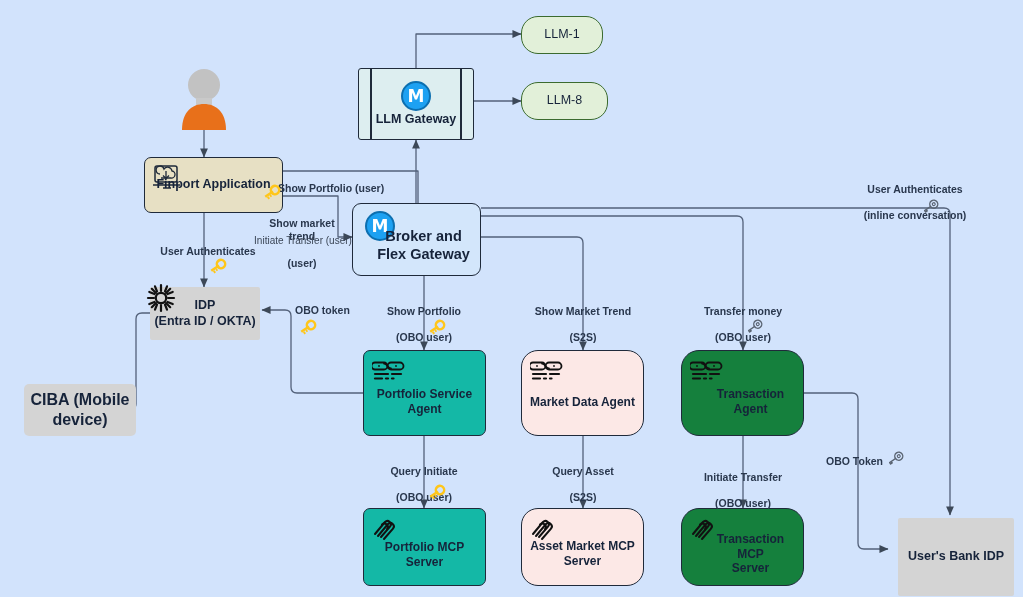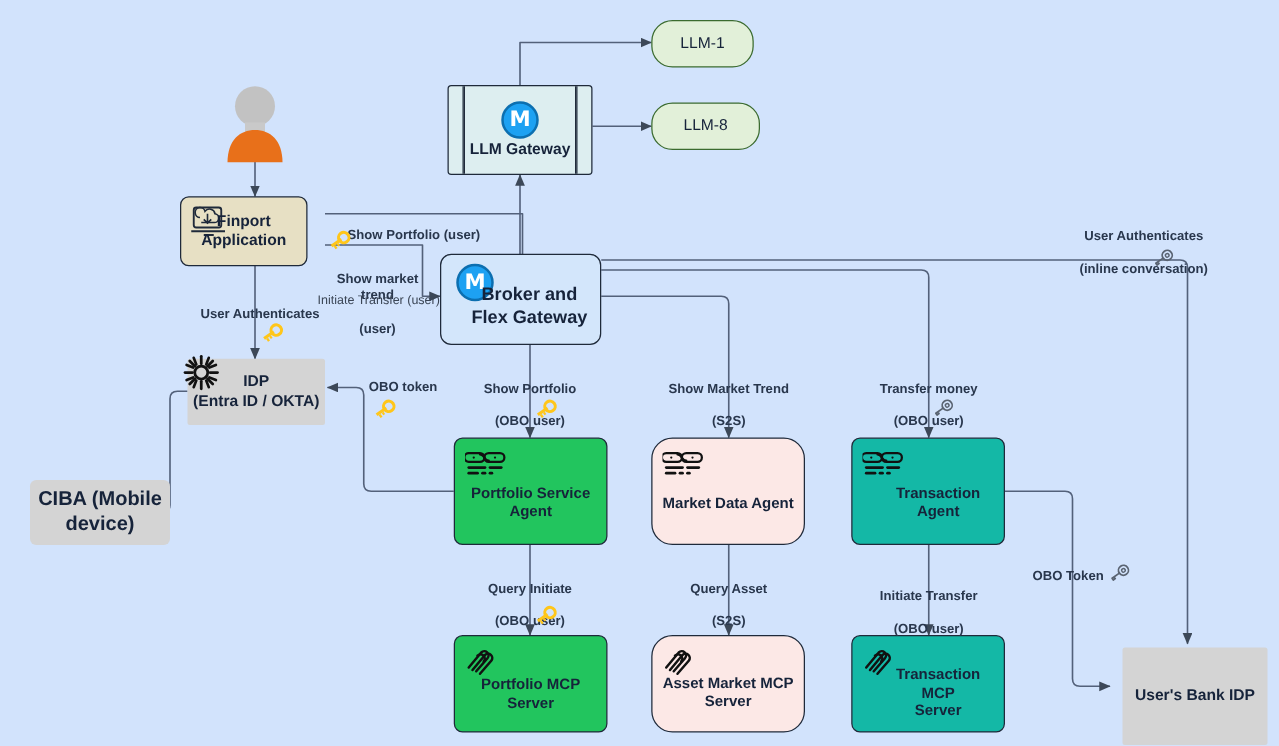--- a/index.html
+++ b/index.html
@@ -28,23 +28,23 @@
   }
   .node .lbl{z-index:2;padding:0 4px;}
 
   
   .n-app{background:#e7e0c4;border:1.6px solid #1f2a3a;border-radius:7px;font-size:12.5px;}
   .n-gw{background:#ddeef0;border:1.6px solid #1f2a3a;border-radius:3px;font-size:12.5px;}
   .n-broker{background:#d3e6fb;border:1.8px solid #1f2a3a;border-radius:9px;font-size:14.5px;}
   .n-llm{background:#e2f0d9;border:1.5px solid #3b6b2f;border-radius:17px;font-size:12.5px;font-weight:normal;color:#16233a;}
   .n-gray{background:#d4d4d4;border:none;border-radius:2px;font-size:12.5px;}
   .n-grayr{background:#d4d4d4;border:none;border-radius:5px;font-size:12.5px;}
-  .n-blue{background:#22c55e;border:1.6px solid #1f2a3a;border-radius:7px;font-size:12px;}
+  .n-blue{background:#14b8a6;border:1.6px solid #1f2a3a;border-radius:7px;font-size:12px;}
   .n-pink{background:#fce8e6;border:1.6px solid #1f2a3a;border-radius:17px;font-size:12px;}
-  .n-tan{background:#14b8a6;border:1.6px solid #1f2a3a;border-radius:7px;font-size:12px;padding-left:16px;}
+  .n-tan{background:#15803d;border:1.6px solid #1f2a3a;border-radius:18px;font-size:12px;padding-left:16px;}
 
   
   .compbar{position:absolute;top:0;bottom:0;width:0;border-left:1.5px solid #1f2a3a;border-right:1.5px solid #1f2a3a;}
 
   
   .nicon{position:absolute;left:7px;top:6px;width:30px;height:26px;}
   .nicon svg{display:block;}
 
   
   .mule{position:absolute;width:26px;height:26px;border-radius:50%;
@@ -123,21 +123,21 @@
   </svg>
 
   <div class="person" style="left:176px;top:68px;">
     <svg viewBox="0 0 56 62" width="56" height="62">
       <circle cx="28" cy="17" r="16" fill="#c2c2c2"></circle>
       <rect x="20" y="30" width="16" height="8" fill="#c9c9c9"></rect>
       <path d="M6 62 C6 44 16 36 28 36 C40 36 50 44 50 62 Z" fill="#e8701a"></path>
     </svg>
   </div>
 
-  <div class="node n-app" style="left:144px;top:157px;width:102px;height:56px;">
+  <div class="node n-app" style="left:144px;top:157px;width:139px;height:56px;">
     <span class="nicon">
       <svg viewBox="0 0 30 26" width="30" height="26" fill="none" stroke="#1f2a3a" stroke-width="1.5">
         <rect x="3" y="2" width="22" height="16" rx="2"></rect>
         <path d="M8 10 a4 4 0 1 1 4 -5 a4.5 4.5 0 0 1 8 2 a3.5 3.5 0 0 1 -1 7 H9" stroke-width="1.3"></path>
         <path d="M14 7 L14 14 M11 11.5 L14 14.5 L17 11.5" stroke-width="1.3"></path>
         <path d="M1 21 H28 M11 24 H19" stroke-width="1.5"></path>
       </svg>
     </span>
     <span class="lbl">Finport Application</span>
   </div>

